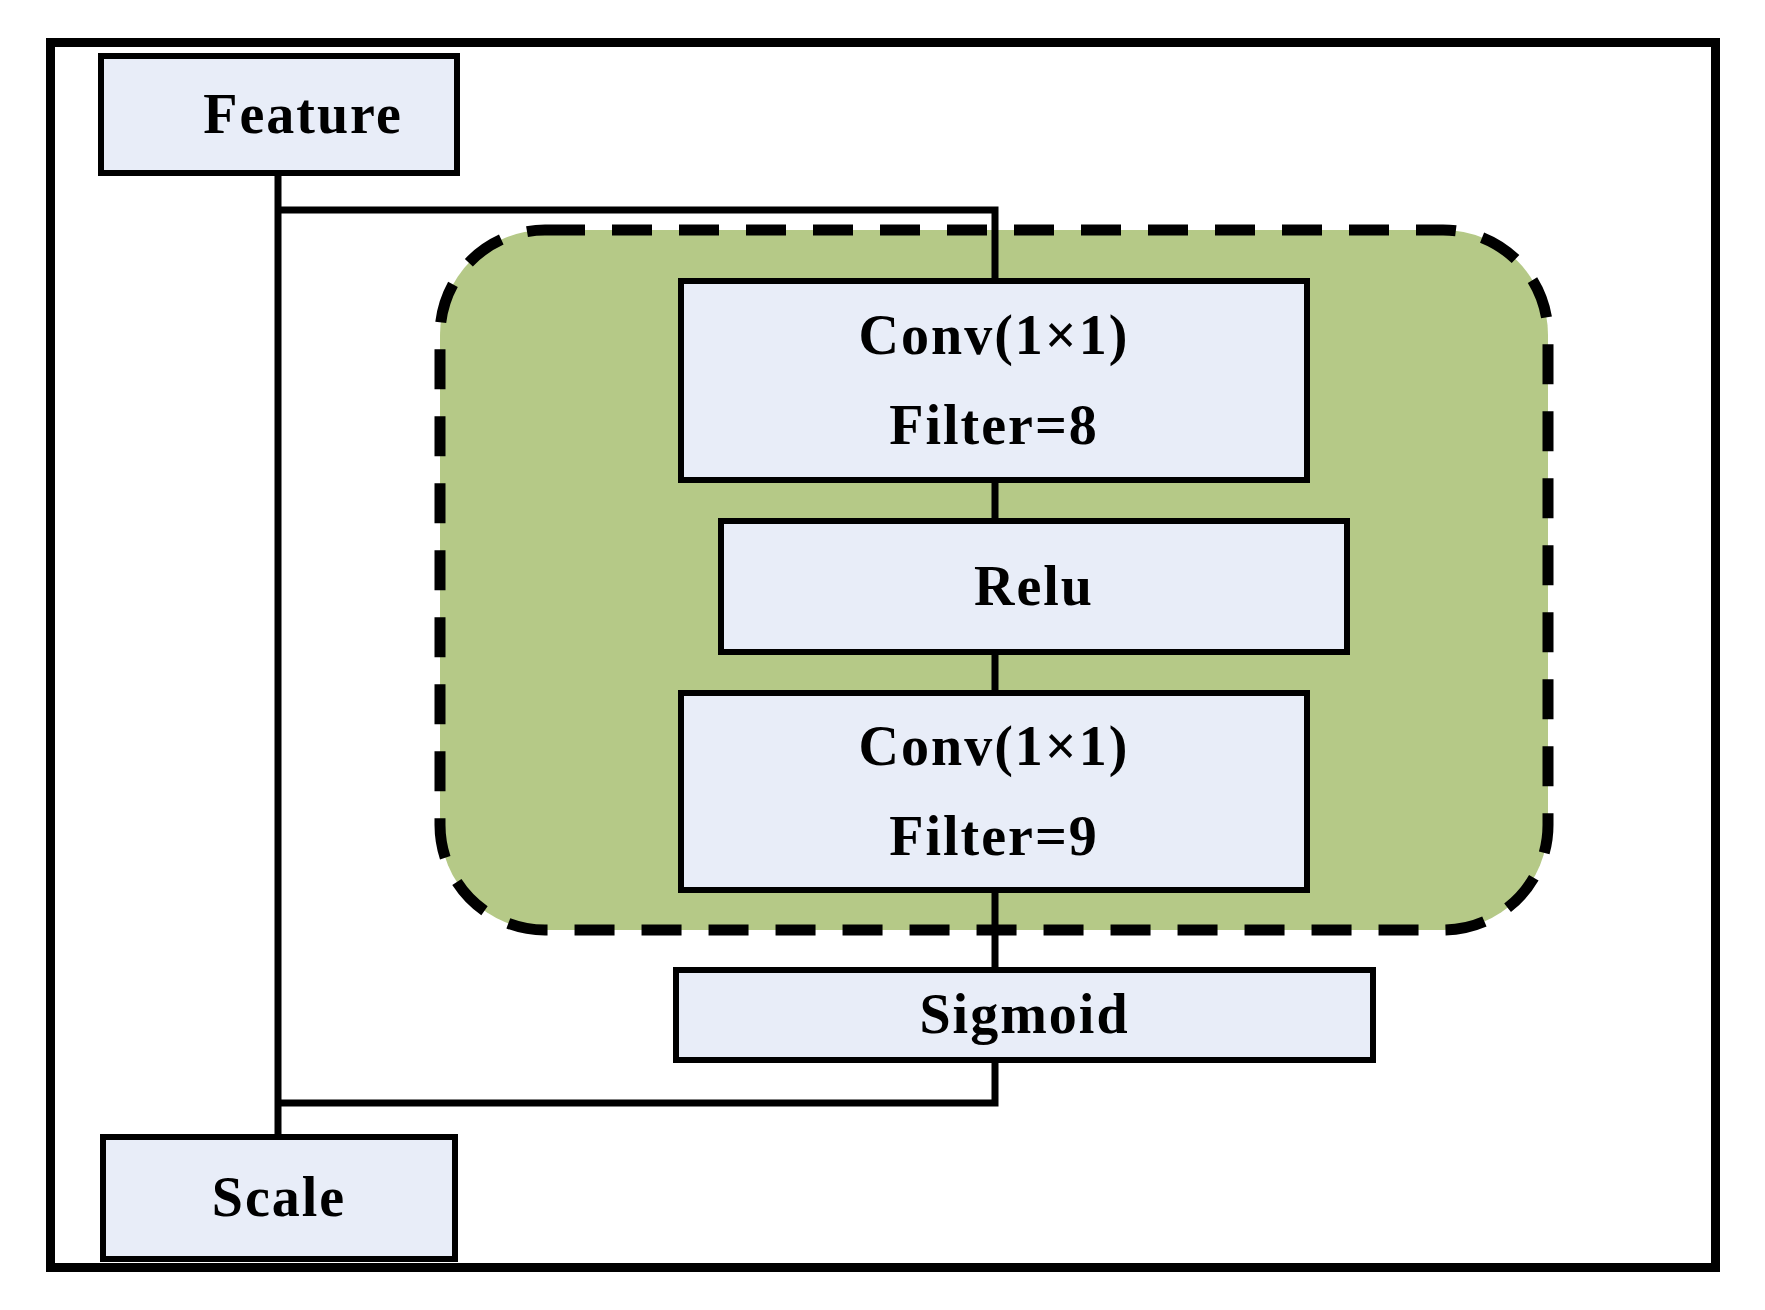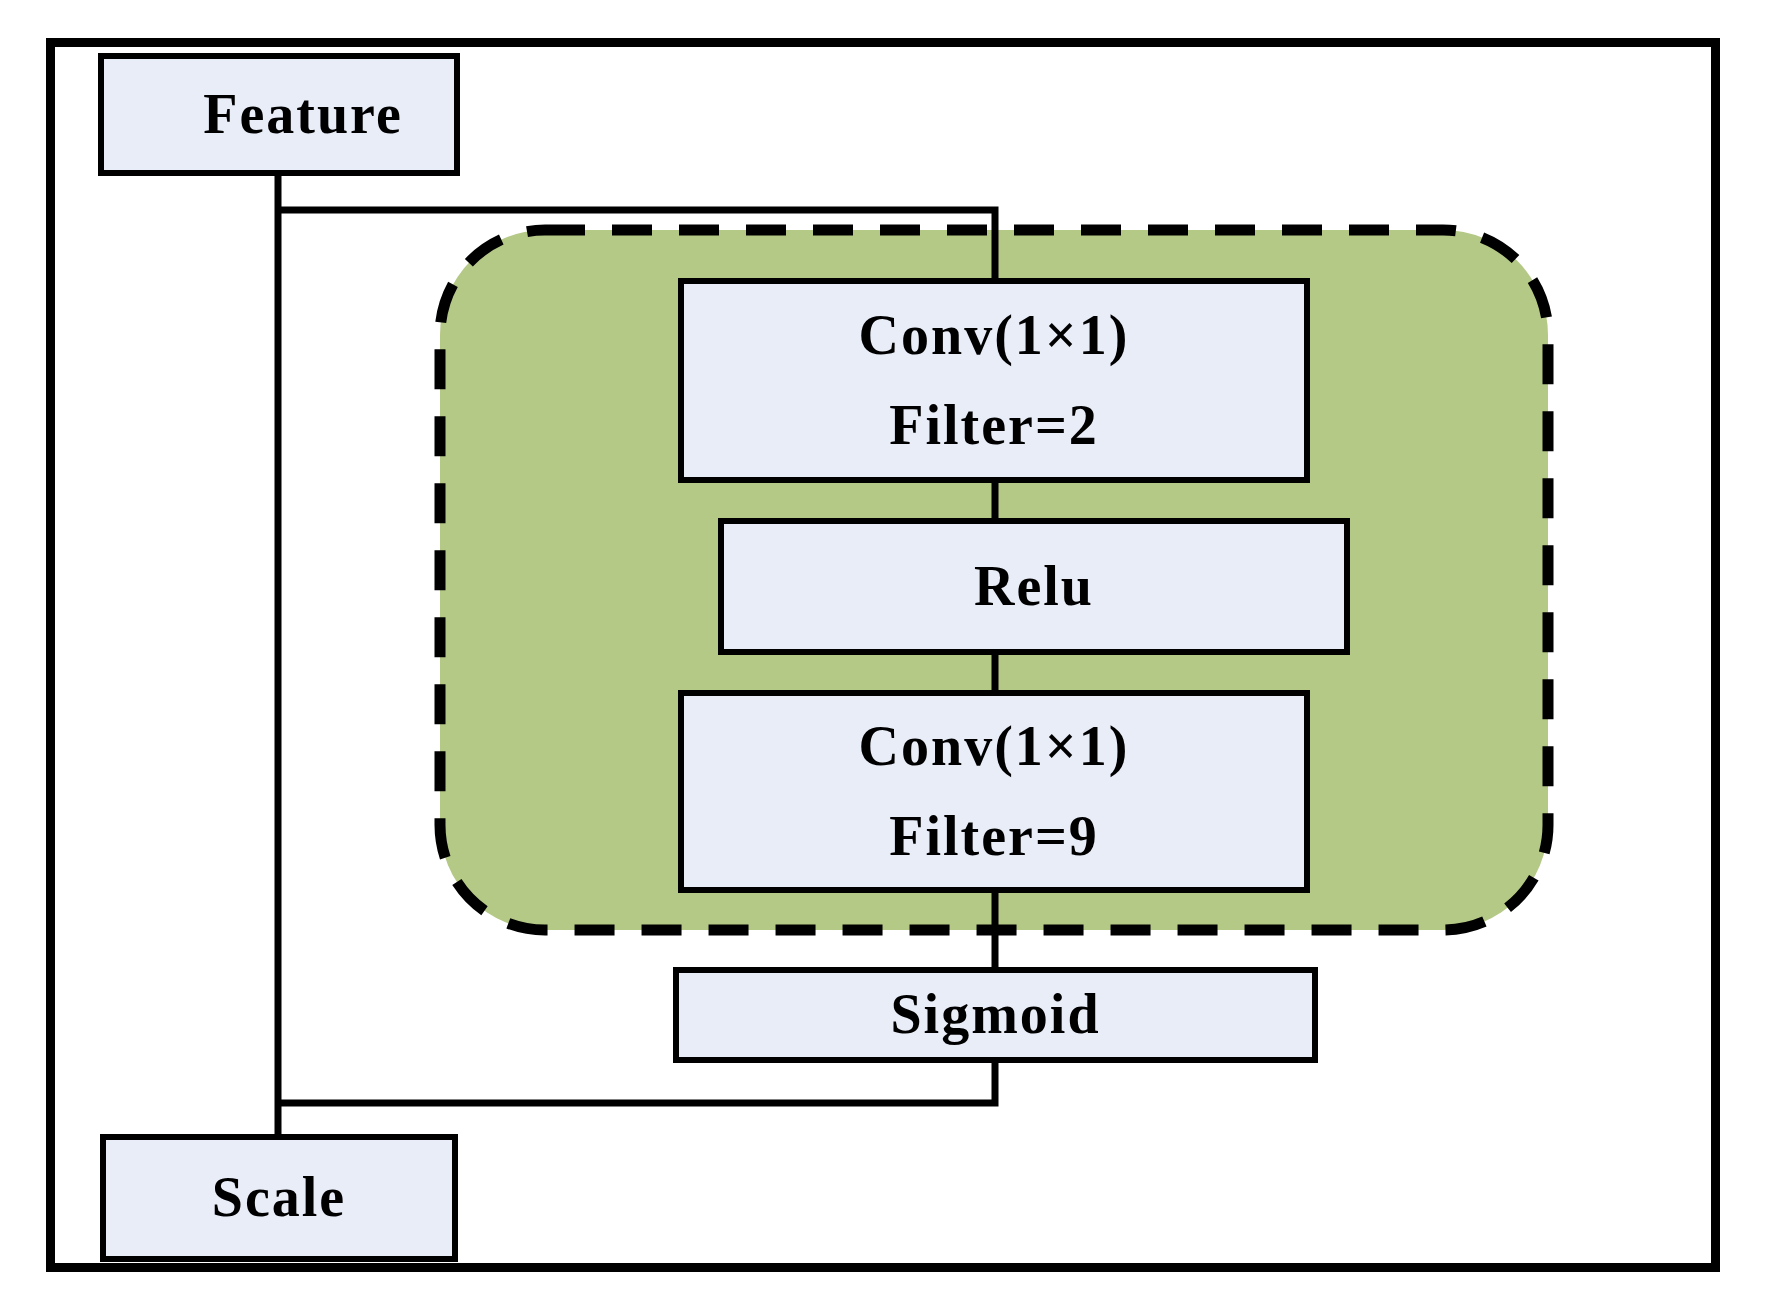--- a/index.html
+++ b/index.html
@@ -61,42 +61,42 @@
     color: #000000;
     font-weight: bold;
     font-size: 56px;
     letter-spacing: 2px;
     line-height: 1.6;
   }
   .node-feature { left: 98px;  top: 53px;   width: 362px; height: 123px; padding-left: 48px; }
   .node-conv-a  { left: 678px; top: 278px;  width: 632px; height: 205px; }
   .node-relu    { left: 678px; top: 518px;  width: 632px; height: 137px; margin-left: 40px; }
   .node-conv-b  { left: 678px; top: 690px;  width: 632px; height: 203px; }
-  .node-sigmoid { left: 673px; top: 967px;  width: 645px; height: 96px;  }
+  .node-sigmoid { left: 673px; top: 967px;  width: 703px; height: 96px;  }
   .node-scale   { left: 100px; top: 1134px; width: 358px; height: 128px; }
 </style>
 </head>
 <body>
 
 <div class="canvas">
 
   <div class="outer-frame"></div>
 
   <svg class="wires" viewBox="0 0 1765 1310">
     <rect class="group-rect" x="440" y="230" width="1108" height="700" rx="105" ry="105"></rect>
     <path class="connectors" d="M278 176 V1134 M278 210 H995 V278 M995 483 V518 M995 655 V690 M995 893 V967 M995 1063 V1103 H278"></path>
   </svg>
 
   <div class="node node-feature">
     <span>Feature</span>
   </div>
 
   <div class="node node-conv-a">
     <span>Conv(1×1)</span>
-    <span>Filter=2</span>
+    <span>Filter=8</span>
   </div>
 
   <div class="node node-relu">
     <span>Relu</span>
   </div>
 
   <div class="node node-conv-b">
     <span>Conv(1×1)</span>
     <span>Filter=9</span>
   </div>

